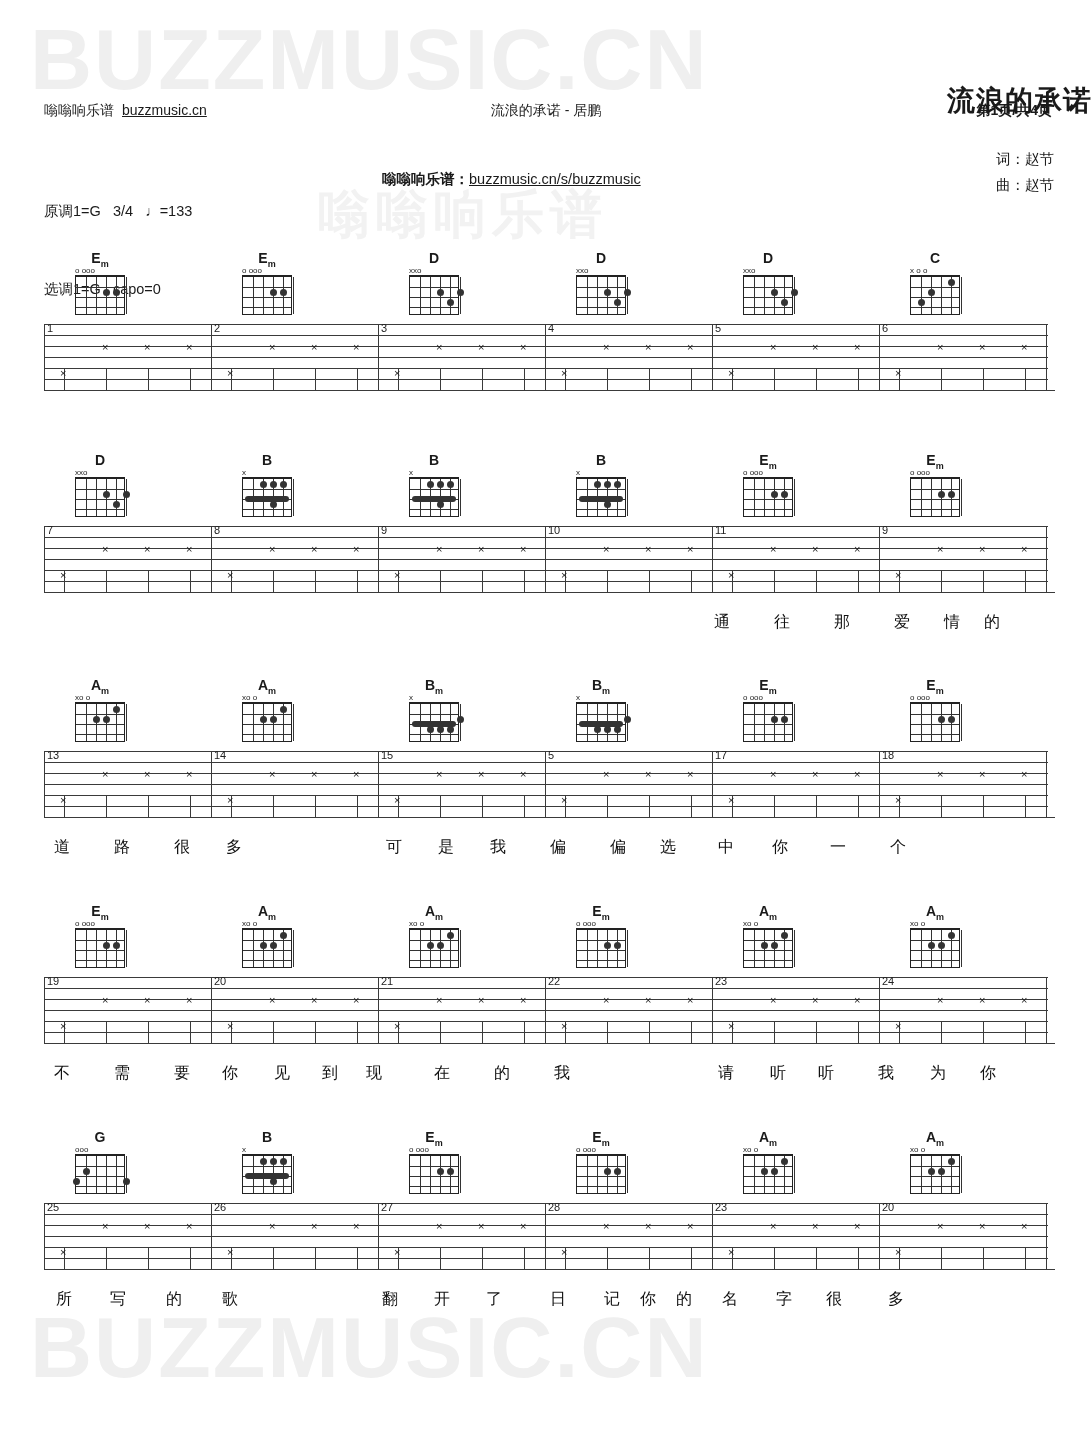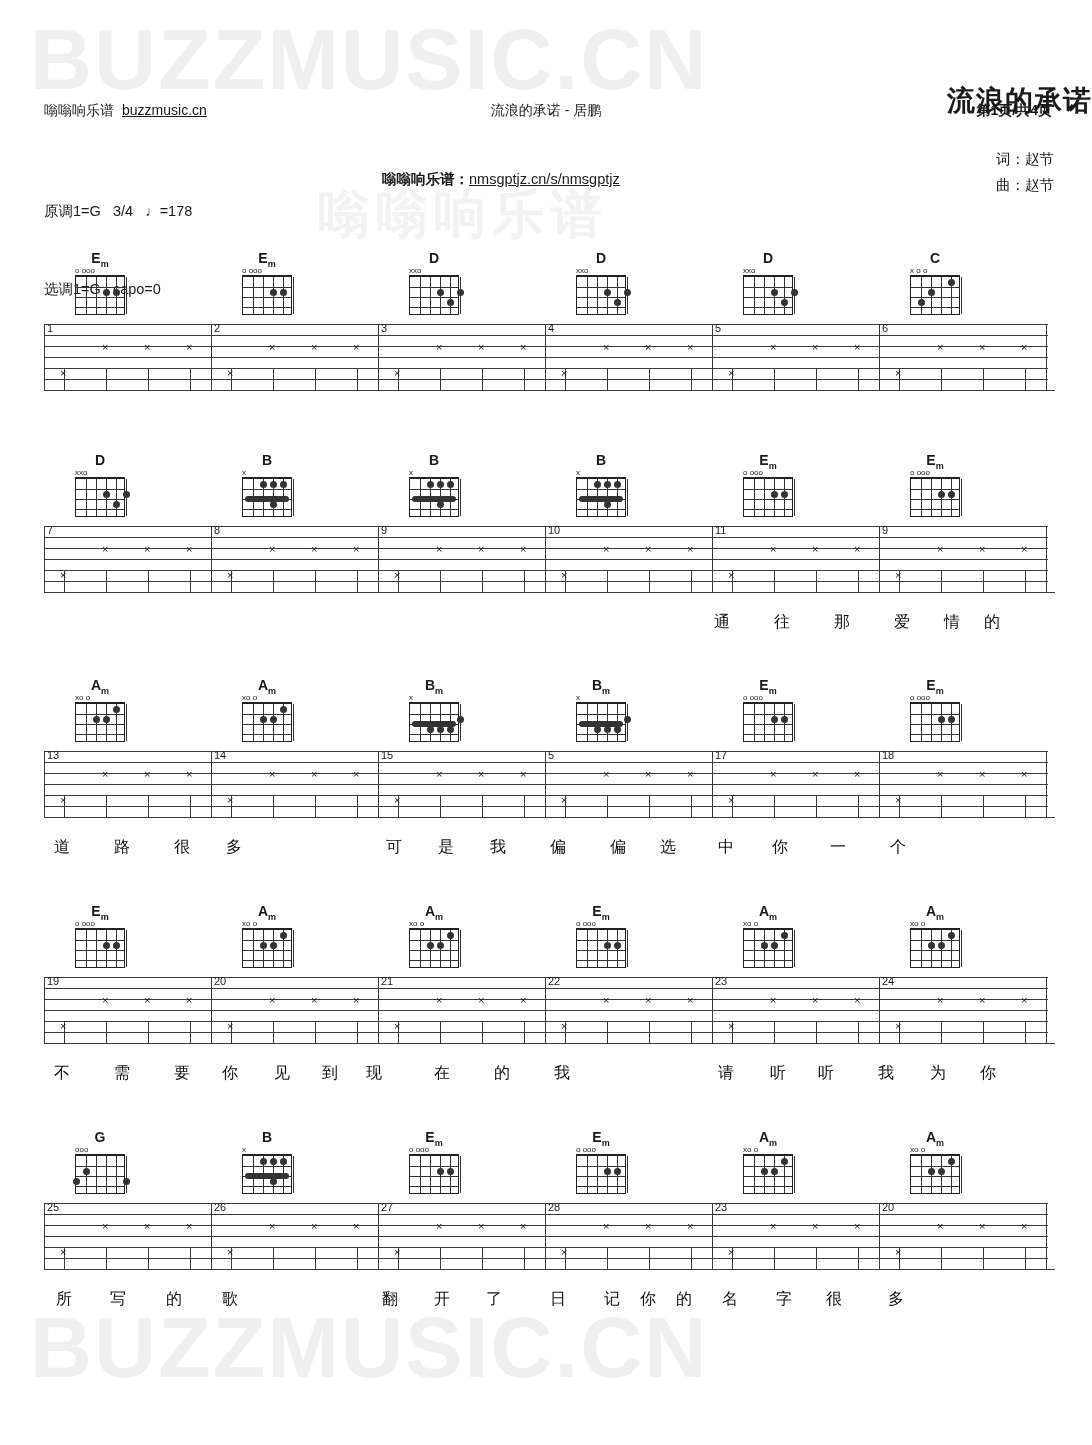--- a/index.html
+++ b/index.html
@@ -116,31 +116,31 @@
 <body>
 
 <div class="watermark wm-top">BUZZMUSIC.CN</div>
 <div class="watermark wm-bottom">BUZZMUSIC.CN</div>
 <div class="watermark wm-mid">嗡嗡响乐谱</div>
 
 <div class="page">
   <h1 class="title">流浪的承诺</h1>
 
   <div class="meta-left">
-    <div>原调1=G   3/4   ♩=178</div>
+    <div>原调1=G   3/4   ♩=133</div>
     <div>选调1=G   capo=0</div>
   </div>
 
   <div class="meta-right">
     <div>词：赵节</div>
     <div>曲：赵节</div>
   </div>
 
   <div class="url-line">
-    <span class="lbl">嗡嗡响乐谱：</span><span class="u">nmsgptjz.cn/s/nmsgptjz</span>
+    <span class="lbl">嗡嗡响乐谱：</span><span class="u">buzzmusic.cn/s/buzzmusic</span>
   </div>
 
   <div id="systems">
       <div class="system" style="top: 250px;">
         <div class="chordrow">
           <div class="chordbox" style="left: 28px;">
             <div class="chordname">E<sub>m</sub></div>
             <div class="marks">o  ooo</div>
             <div class="grid">
               <div class="v" style="left: 10px;"></div>

